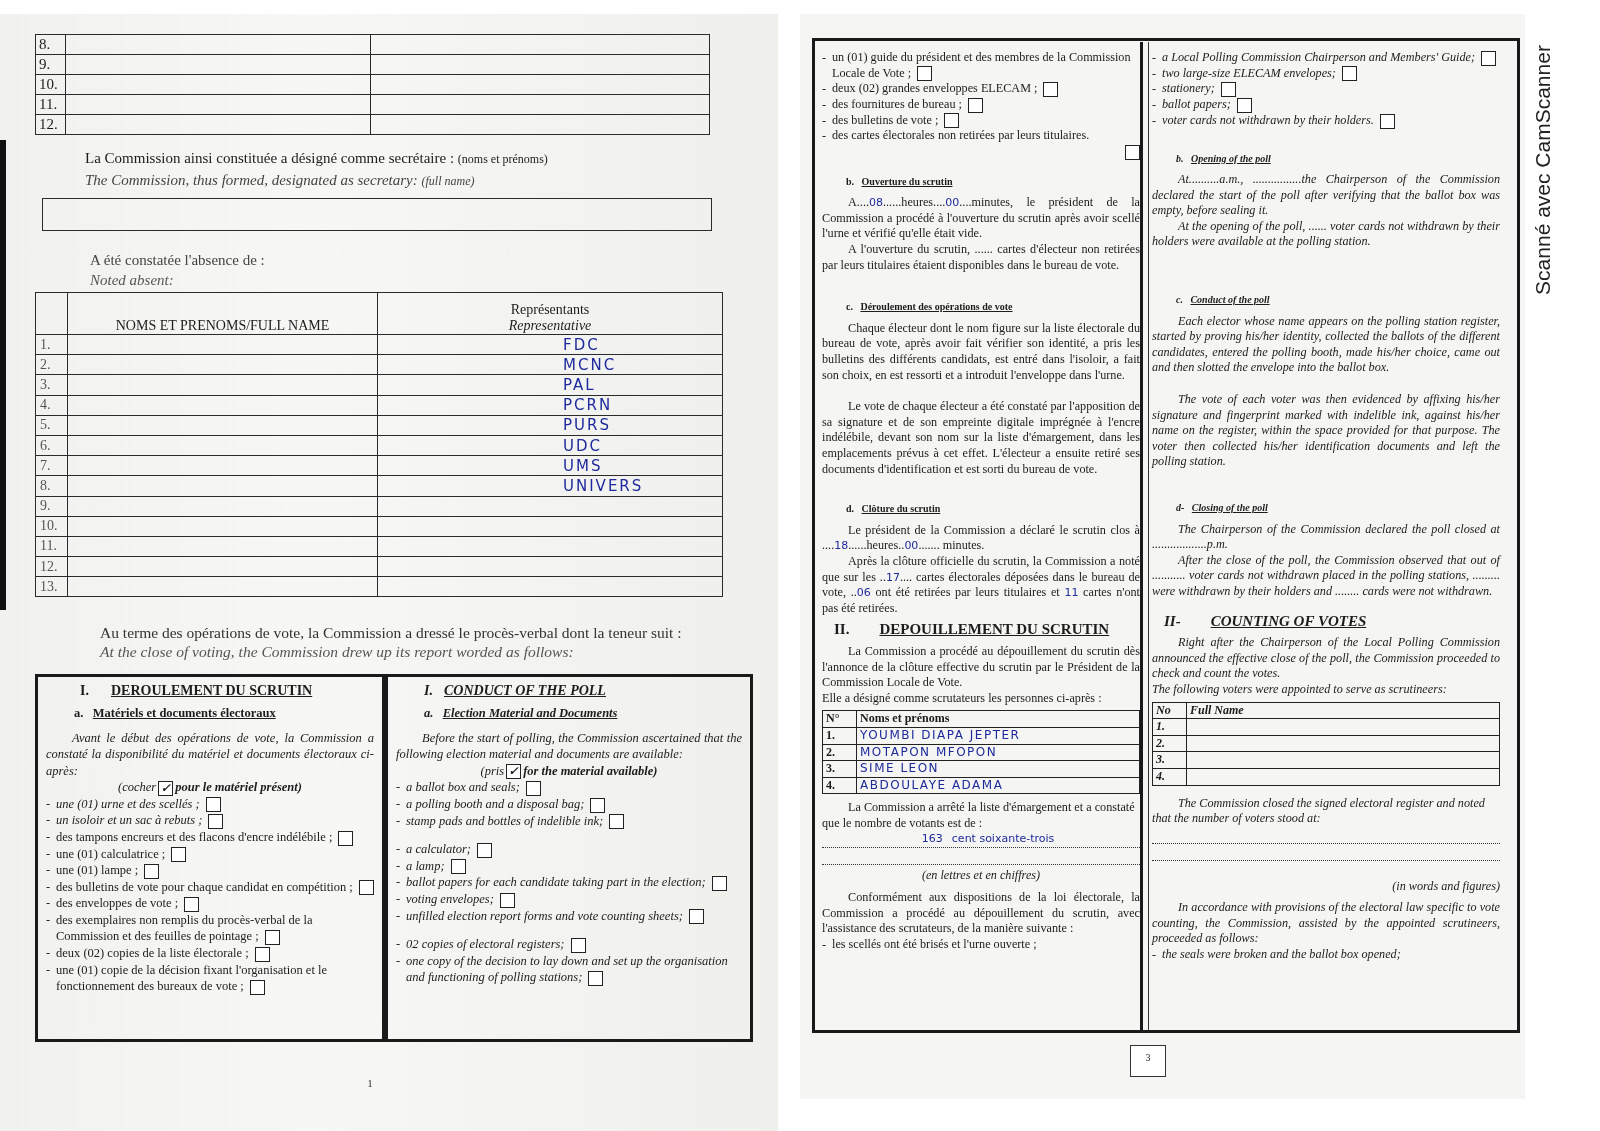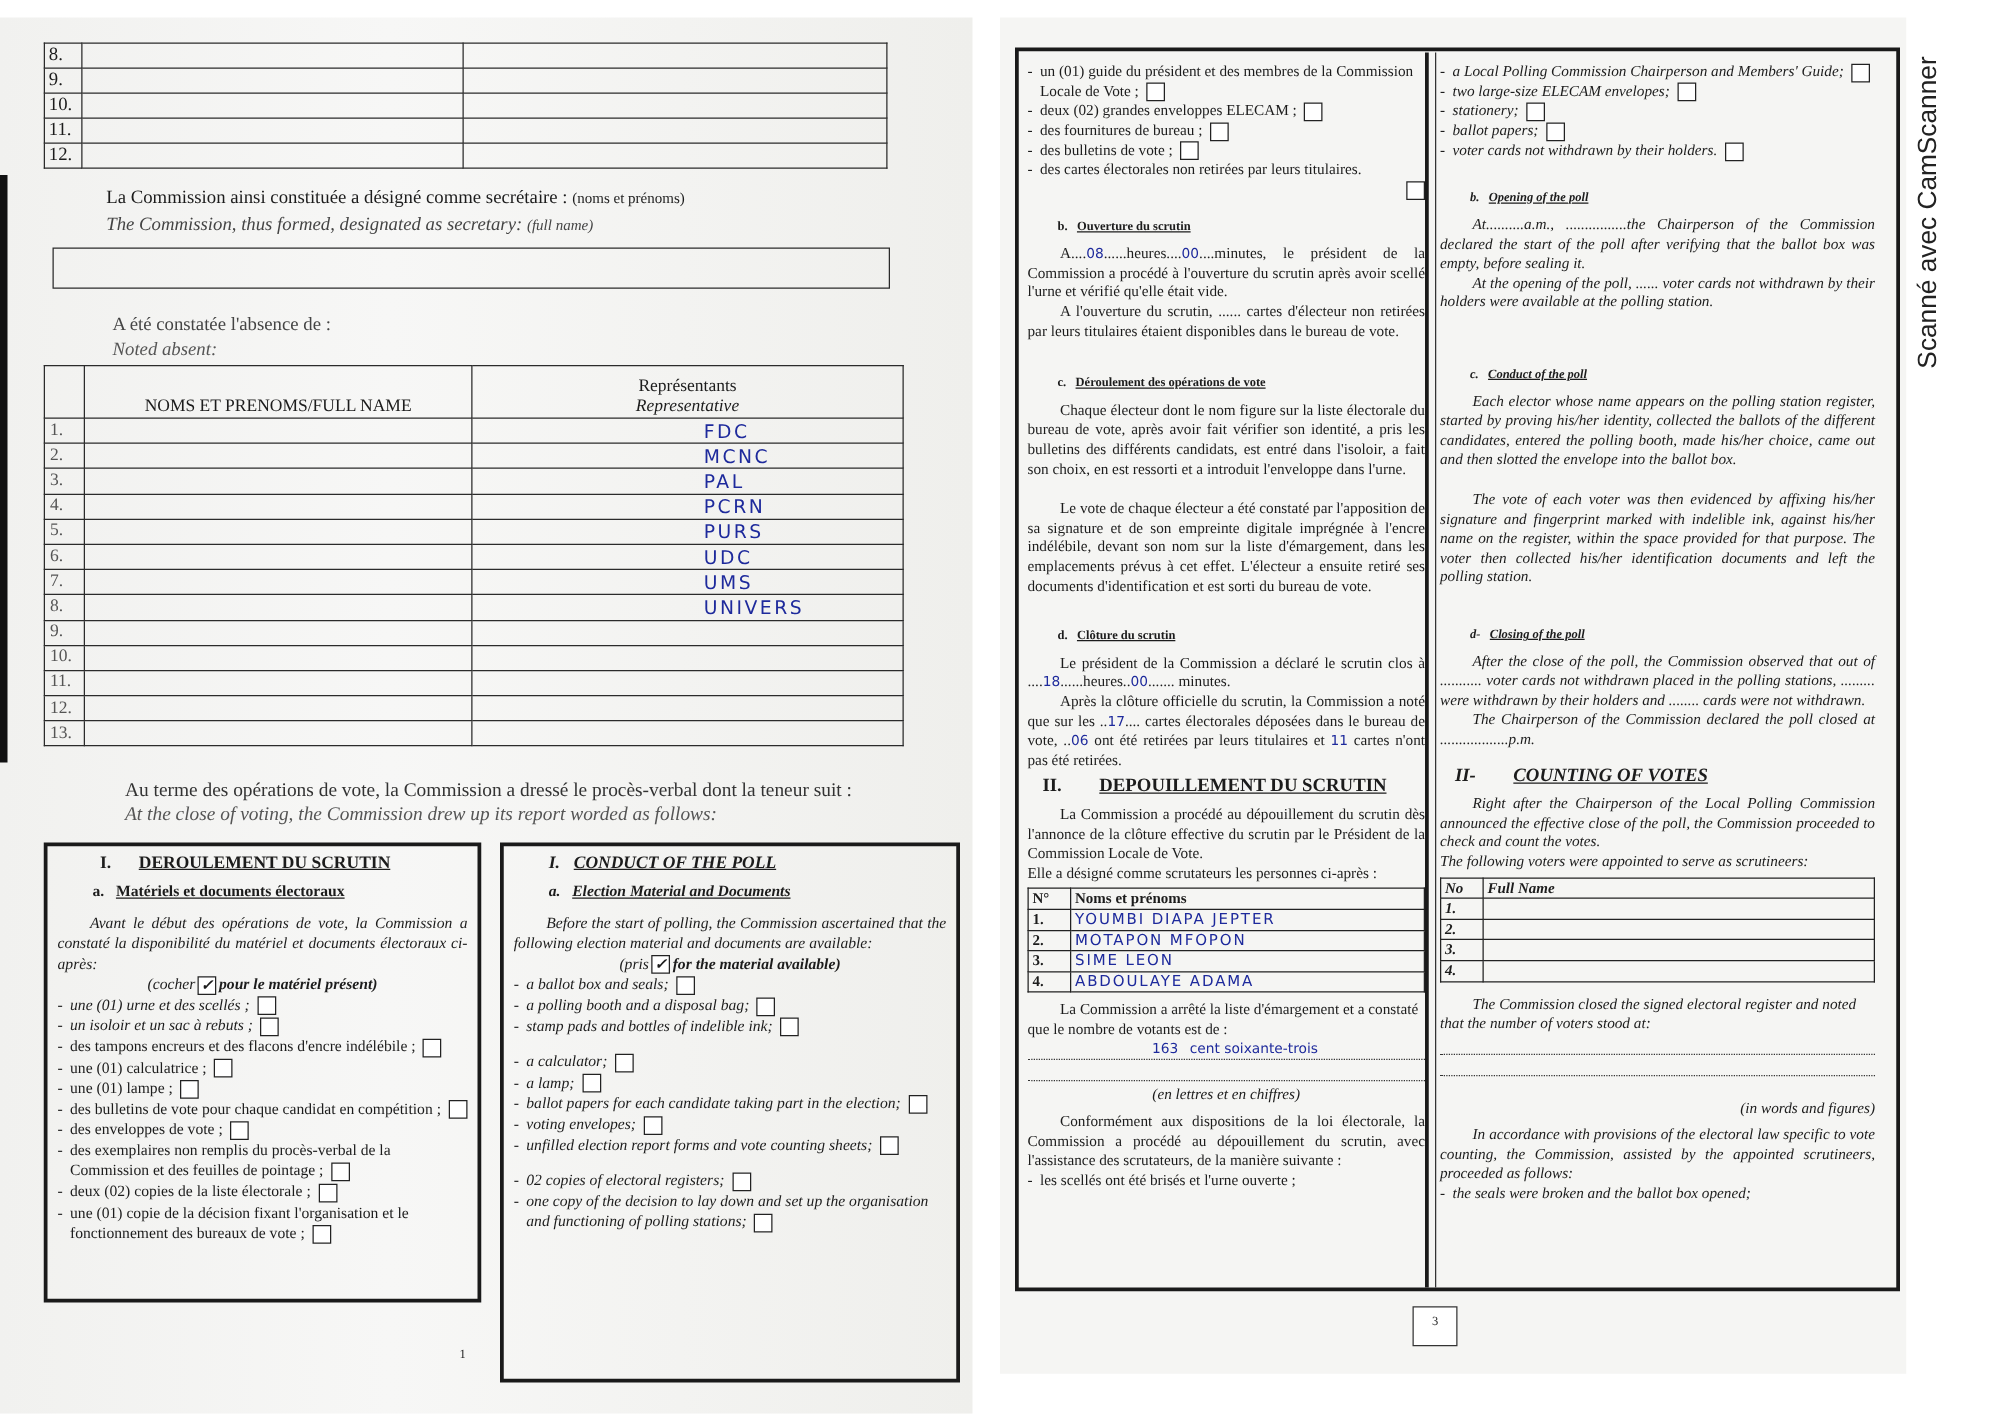--- a/index.html
+++ b/index.html
@@ -30,21 +30,21 @@
   #absent-table th { font-weight: normal; height: 42px; font-size: 14px; vertical-align: bottom; }
   #absent-table td { height: 20.2px; }
   #absent-table td.num { width: 32px; padding-left: 4px; color: #555; }
   #absent-table td.c1 { width: 310px; }
   .hand { font-family: "DejaVu Sans", sans-serif; color: #1e2a9c; font-size: 15px; letter-spacing: 2px; padding-left: 185px; }
   .hand2 { font-family: "DejaVu Sans", sans-serif; color: #1e2a9c; letter-spacing: 1.5px; }
 
   
   .frame { position: absolute; border: 3px solid #1a1a1a; }
   #box-fr { left: 35px; top: 674px; width: 350px; height: 368px; }
-  #box-en { left: 400px; top: 674px; width: 368px; height: 432px; }
+  #box-en { left: 385px; top: 674px; width: 368px; height: 368px; }
   .sect-head { font-weight: bold; font-size: 14px; }
   .sect-head .num { display:inline-block; width: 48px; padding-left: 34px; }
   .u { text-decoration: underline; }
   .content { position: absolute; left: 8px; right: 8px; font-size: 12.5px; line-height: 16.4px; }
   .just { text-align: justify; }
   .ind { text-indent: 26px; }
   ul.chk { list-style: none; }
   ul.chk li { position: relative; padding-left: 10px; }
   ul.chk li::before { content: "- "; position: absolute; left: 0; }
   .cb { display: inline-block; width: 15px; height: 15px; border: 1.3px solid #222; vertical-align: middle; margin-left: 6px; background: #fff; }
@@ -324,22 +324,22 @@
 
   <div class="h" style="margin-top:22px;"><span>b.</span>&nbsp;&nbsp;&nbsp;<span class="u">Opening of the poll</span></div>
   <p class="just ind">At..........a.m., ................the Chairperson of the Commission declared the start of the poll after verifying that the ballot box was empty, before sealing it.</p>
   <p class="just ind">At the opening of the poll, ...... voter cards not withdrawn by their holders were available at the polling station.</p>
 
   <div class="h" style="margin-top:42px;"><span>c.</span>&nbsp;&nbsp;&nbsp;<span class="u">Conduct of the poll</span></div>
   <p class="just ind" style="margin-bottom:16px;">Each elector whose name appears on the polling station register, started by proving his/her identity, collected the ballots of the different candidates, entered the polling booth, made his/her choice, came out and then slotted the envelope into the ballot box.</p>
   <p class="just ind">The vote of each voter was then evidenced by affixing his/her signature and fingerprint marked with indelible ink, against his/her name on the register, within the space provided for that purpose. The voter then collected his/her identification documents and left the polling station.</p>
 
   <div class="h" style="margin-top:30px;"><span>d-</span>&nbsp;&nbsp;&nbsp;<span class="u">Closing of the poll</span></div>
+  <p class="just ind">The Chairperson of the Commission declared the poll closed at ..................p.m.</p>
   <p class="just ind">After the close of the poll, the Commission observed that out of ........... voter cards not withdrawn placed in the polling stations, ......... were withdrawn by their holders and ........ cards were not withdrawn.</p>
-  <p class="just ind">The Chairperson of the Commission declared the poll closed at ..................p.m.</p>
 
   <div class="h2" style="margin-top:14px;"><span>II-</span><span class="t">COUNTING OF VOTES</span></div>
   <p class="just ind">Right after the Chairperson of the Local Polling Commission announced the effective close of the poll, the Commission proceeded to check and count the votes.</p>
   <p>The following voters were appointed to serve as scrutineers:</p>
 
   <table class="scr-table">
     <tbody>
         <tr>
           <th style="width:34px;margin-left:40px;">No</th>
           <th>Full Name</th>

